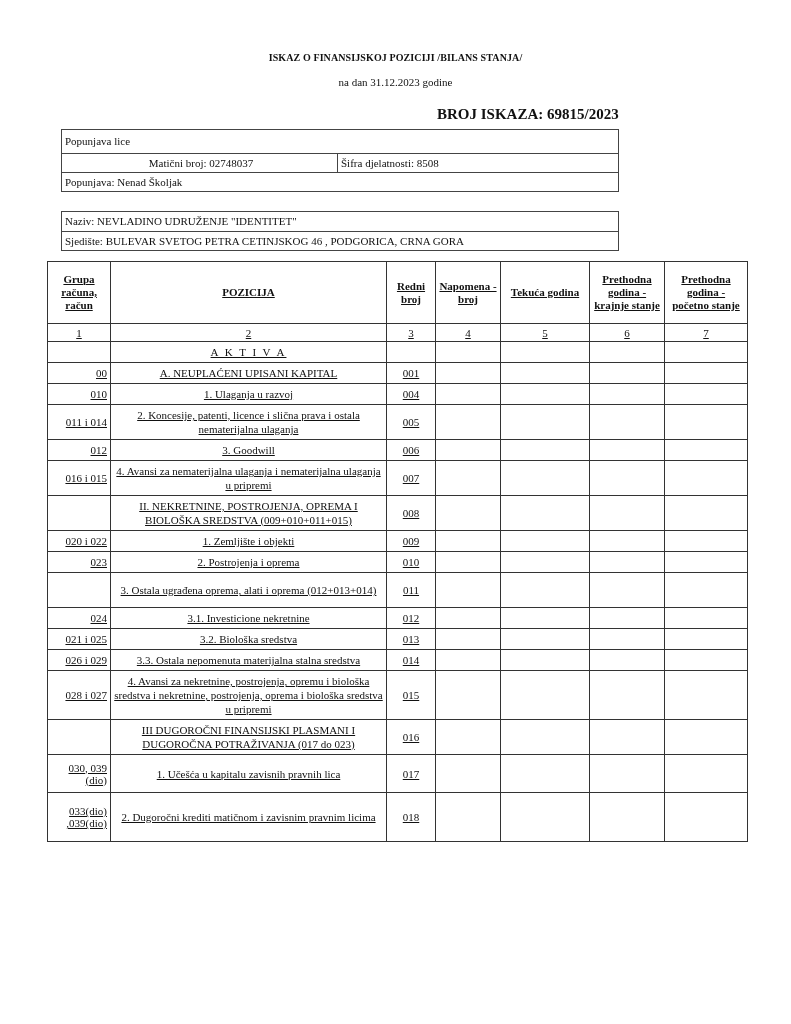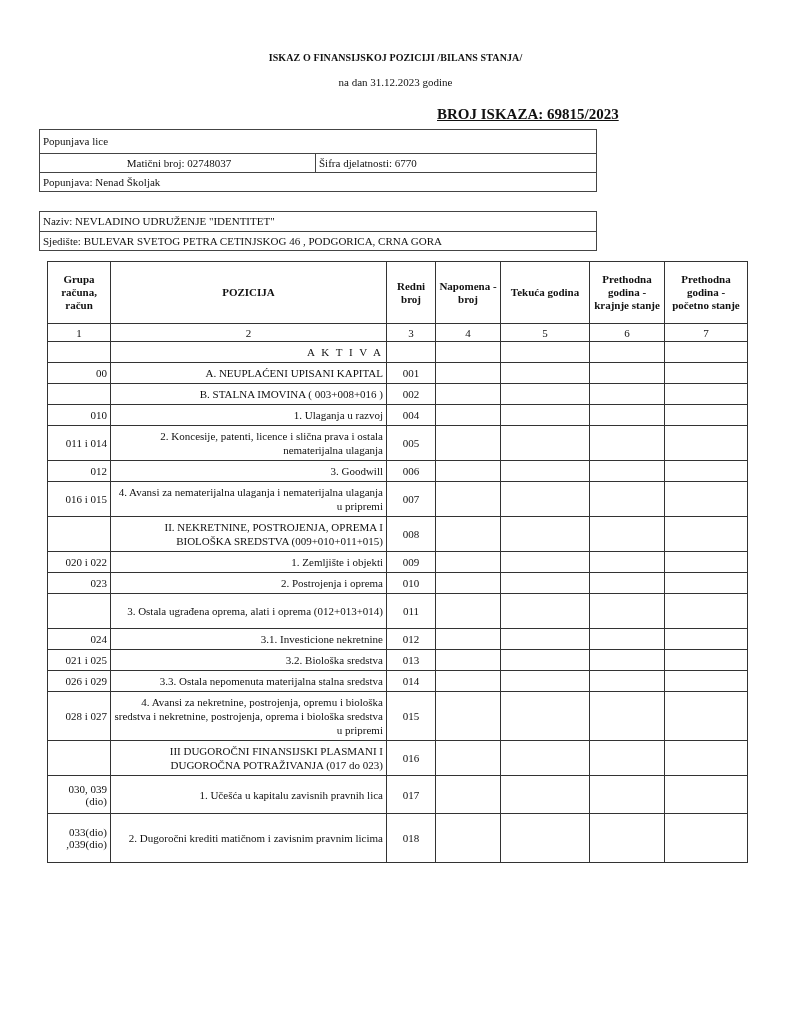--- a/index.html
+++ b/index.html
@@ -10,71 +10,71 @@
   .title {
     position: absolute; left: 0; width: 791px; top: 52px; text-align: center;
     font-weight: bold; font-size: 10px; letter-spacing: 0.1px;
   }
   .subtitle {
     position: absolute; left: 0; width: 791px; top: 76px; text-align: center;
     font-size: 11px;
   }
   .report-no {
     position: absolute; left: 437px; top: 106px;
-    font-weight: bold; font-size: 15px; text-decoration: underline;
+    font-weight: bold; font-size: 15px;
   }
   .box {
-    position: absolute; left: 39px; width: 558px; border: 1px solid #444;
+    position: absolute; left: 61px; width: 558px; border: 1px solid #444;
     box-sizing: border-box; font-size: 11px;
   }
   .box .row {
     border-top: 1px solid #444; display: flex; height: 19px; line-height: 18px;
     box-sizing: border-box;
   }
   .box .row:first-child { border-top: none; }
   .box .cell { padding-left: 3px; white-space: nowrap; }
   .box .cell.left { width: 276px; border-right: 1px solid #444; box-sizing: border-box; text-align: center; }
   #box1 { top: 129px; }
   #box1 .row:first-child { height: 23px; line-height: 22px; }
   #box2 { top: 211px; }
 
   table.main {
     position: absolute; left: 47px; top: 261px; width: 700px;
-    border-collapse: collapse; font-size: 11px; table-layout: fixed;
+    border-collapse: collapse; font-size: 11px; table-layout: fixed; text-decoration: underline;
   }
   table.main td, table.main th {
     border: 1px solid #333; padding: 0 3px; vertical-align: middle;
   }
   table.main th { font-weight: bold; font-size: 11px; text-align: center; line-height: 13px; }
   table.main tr.hdr th { height: 61px; }
   table.main tr.nums td { height: 17px; text-align: center; }
   table.main td.grp { text-align: right; }
   table.main td.rb { text-align: center; }
-  table.main td.pos { text-align: right; line-height: 14px; }
+  table.main td.pos { text-align: center; line-height: 14px; }
   table.main tr.h1 td { height: 20px; }
   table.main tr.h2 td { height: 34px; }
   table.main tr.h3 td { height: 48px; }
   table.main tr.h2b td { height: 37px; }
   table.main tr.h3b td { height: 48px; }
   .spaced { letter-spacing: 2px; }
 </style>
 </head>
 <body>
 
 <div class="title">ISKAZ O FINANSIJSKOJ POZICIJI /BILANS STANJA/</div>
 <div class="subtitle">na dan 31.12.2023 godine</div>
 <div class="report-no">BROJ ISKAZA: 69815/2023</div>
 
 <div class="box" id="box1">
   <div class="row">
       <div class="cell">Popunjava lice</div>
     </div>
   <div class="row">
     <div class="cell left">Matični broj: 02748037</div>
-    <div class="cell">Šifra djelatnosti: 6770</div>
+    <div class="cell">Šifra djelatnosti: 8508</div>
   </div>
   <div class="row">
       <div class="cell">Popunjava: Nenad Školjak</div>
     </div>
 </div>
 
 <div class="box" id="box2">
   <div class="row">
       <div class="cell">Naziv: NEVLADINO UDRUŽENJE "IDENTITET"</div>
     </div>
@@ -126,29 +126,20 @@
       <tr class="h1">
         <td class="grp">00</td>
         <td class="pos">A. NEUPLAĆENI UPISANI KAPITAL</td>
         <td class="rb">001</td>
         <td></td>
         <td></td>
         <td></td>
         <td></td>
       </tr>
       <tr class="h1">
-        <td class="grp"></td>
-        <td class="pos">B. STALNA IMOVINA ( 003+008+016 )</td>
-        <td class="rb">002</td>
-        <td></td>
-        <td></td>
-        <td></td>
-        <td></td>
-      </tr>
-      <tr class="h1">
         <td class="grp">010</td>
         <td class="pos">1. Ulaganja u razvoj</td>
         <td class="rb">004</td>
         <td></td>
         <td></td>
         <td></td>
         <td></td>
       </tr>
       <tr class="h2">
         <td class="grp">011 i 014</td>

